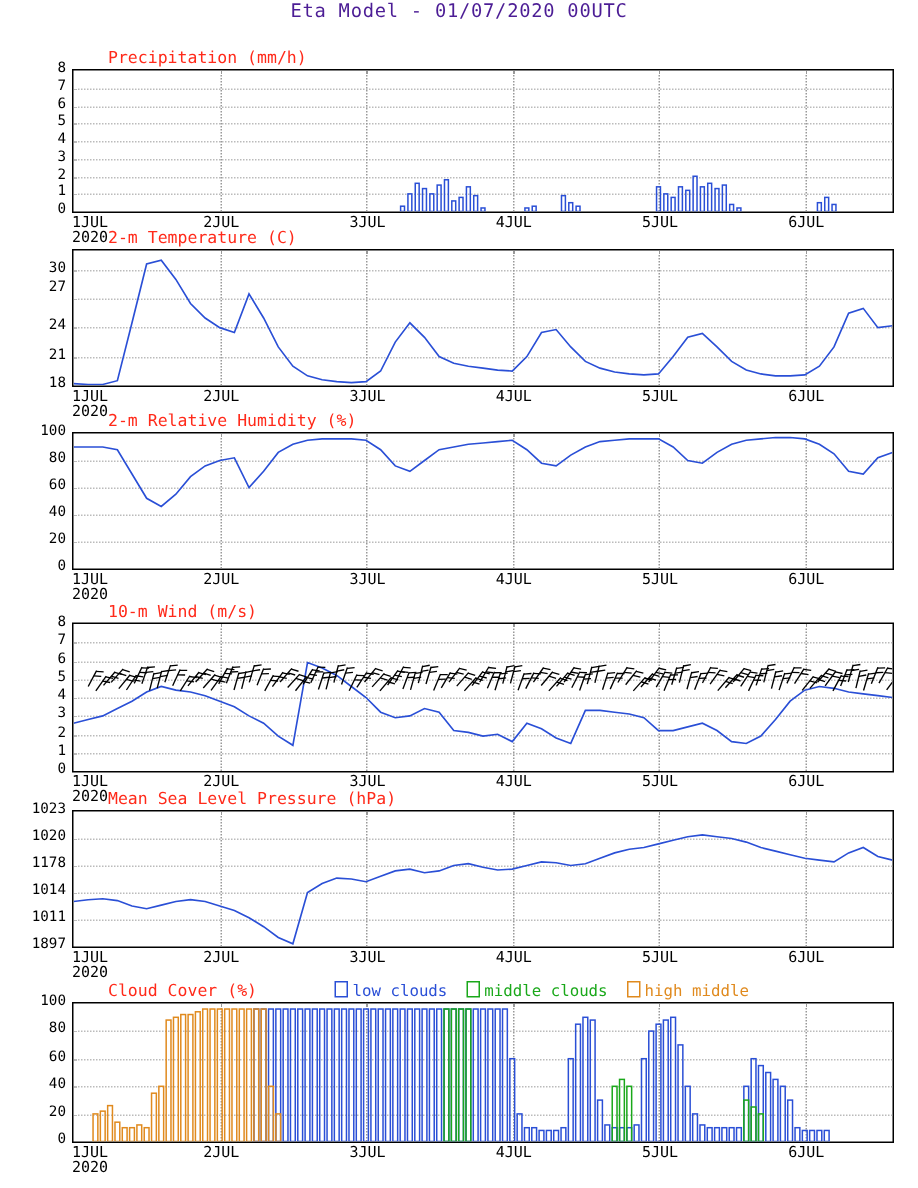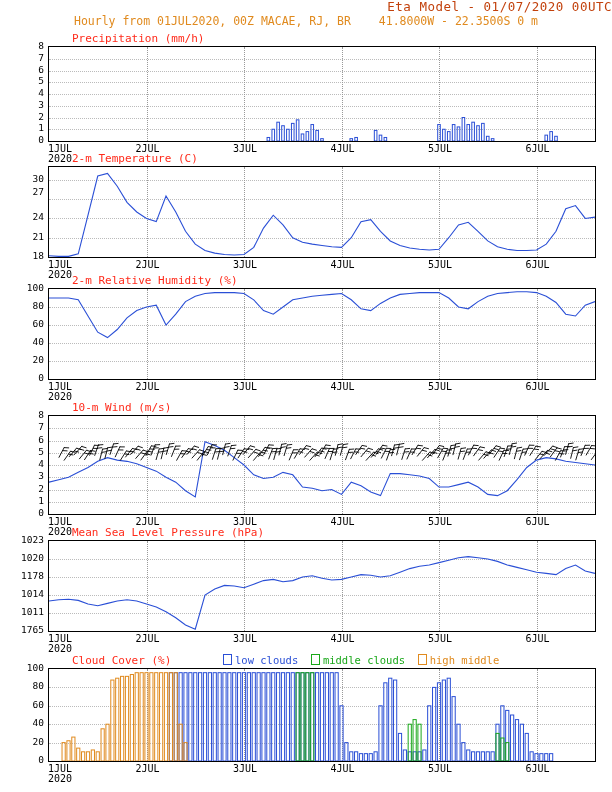--- a/index.html
+++ b/index.html
@@ -1,41 +1,36 @@
 <!DOCTYPE html>
 <html><head>
 <meta charset="utf-8">
 <style>
   html,body{margin:0;padding:0;background:#fff;}
   body{width:612px;height:792px;font-family:"Liberation Sans",sans-serif;position:relative;overflow:hidden;}
   .hdr{position:absolute;left:0;top:0;width:612px;text-align:center;}
-  .hdr .t1{color:#c2410c;font-size:12.5px;letter-spacing:.5px;line-height:14px;font-family:"DejaVu Sans Mono",monospace;text-align:right;}
+  .hdr .t1{color:#4c1d95;font-size:12.5px;letter-spacing:.5px;line-height:14px;font-family:"DejaVu Sans Mono",monospace;}
   .hdr .t2{color:#e08a1e;font-size:11.5px;line-height:14px;font-family:"DejaVu Sans Mono",monospace;}
   .hdr .t2 span.sp{display:inline-block;}
   .panel{position:absolute;left:48px;box-sizing:border-box;border:1px solid #000;background:#fff;}
   .panel .plot{position:absolute;left:0;top:0;right:0;bottom:0;overflow:hidden;}
   .ptitle{position:absolute;font-size:11px;font-family:"DejaVu Sans Mono",monospace;white-space:nowrap;}
   .ytick{position:absolute;font-size:9.5px;font-family:"DejaVu Sans Mono",monospace;color:#000;text-align:right;width:40px;}
   .xtick{position:absolute;font-size:10px;font-family:"DejaVu Sans Mono",monospace;color:#000;white-space:nowrap;}
   .vgrid{position:absolute;top:0;bottom:0;width:0;border-left:1px dotted #999;}
   .hgrid{position:absolute;left:0;right:0;height:0;border-top:1px dotted #bbb;}
   svg{display:block;}
   .legend{position:absolute;font-size:10.5px;font-family:"DejaVu Sans Mono",monospace;white-space:nowrap;}
   .lgbox{display:inline-block;width:7px;height:9px;border:1.2px solid;vertical-align:-1px;margin-right:3px;}
 </style>
 </head>
 <body>
 
 <div class="hdr">
   <div class="t1">Eta Model - 01/07/2020 00UTC</div>
-  <div class="t2">
-    <span>Hourly from 01JUL2020, 00Z   MACAE, RJ, BR</span>
-    <span class="sp" style="width:14px"></span>
-    <span>41.8000W - 22.3500S        0   m</span>
-  </div>
 </div>
 
 <div id="panels">
     <div class="ptitle" style="left: 72px; top: 32px; color: rgb(255, 42, 26);">Precipitation (mm/h)</div>
     <div class="panel" style="top: 46px; width: 548px; height: 96px;">
       <div class="plot">
         <div class="hgrid" style="top: 82.25px;"></div>
         <div class="hgrid" style="top: 70.5px;"></div>
         <div class="hgrid" style="top: 58.75px;"></div>
         <div class="hgrid" style="top: 47px;"></div>
@@ -729,21 +724,21 @@
         <div class="vgrid" style="left: 97.5px;"></div>
         <div class="vgrid" style="left: 195px;"></div>
         <div class="vgrid" style="left: 292.5px;"></div>
         <div class="vgrid" style="left: 390px;"></div>
         <div class="vgrid" style="left: 487.5px;"></div>
         <svg width="546" height="90" style="position: absolute; left: 0px; top: 0px;">
           <path d="M0.00,60.00L9.75,58.80L19.50,58.20L29.25,59.40L39.00,63.00L48.75,64.80L58.50,62.40L68.25,60.00L78.00,58.80L87.75,60.00L97.50,63.00L107.25,66.00L117.00,70.80L126.75,76.80L136.50,84.00L146.25,88.20L156.00,54.00L165.75,48.00L175.50,44.40L185.25,45.00L195.00,46.80L204.75,43.20L214.50,39.60L224.25,38.40L234.00,40.80L243.75,39.60L253.50,36.00L263.25,34.80L273.00,37.20L282.75,39.00L292.50,38.40L302.25,36.00L312.00,33.60L321.75,34.20L331.50,36.00L341.25,34.80L351.00,31.20L360.75,27.60L370.50,25.20L380.25,24.00L390.00,21.60L399.75,19.20L409.50,16.80L419.25,15.60L429.00,16.80L438.75,18.00L448.50,20.40L458.25,24.00L468.00,26.40L477.75,28.80L487.50,31.20L497.25,32.40L507.00,33.60L516.75,27.60L526.50,24.00L536.25,30.00L546.00,32.40" fill="none" stroke="#2a4fd6" stroke-width="1.1"></path>
         </svg>
       </div>
     </div>
-    <div class="ytick" style="left: 4px; top: 624px;">1765</div>
+    <div class="ytick" style="left: 4px; top: 624px;">1897</div>
     <div class="ytick" style="left: 4px; top: 606px;">1011</div>
     <div class="ytick" style="left: 4px; top: 588px;">1014</div>
     <div class="ytick" style="left: 4px; top: 570px;">1178</div>
     <div class="ytick" style="left: 4px; top: 552px;">1020</div>
     <div class="ytick" style="left: 4px; top: 534px;">1023</div>
     <div class="xtick" style="left: 48px; top: 633px;">1JUL</div>
     <div class="xtick" style="left: 135.5px; top: 633px;">2JUL</div>
     <div class="xtick" style="left: 233px; top: 633px;">3JUL</div>
     <div class="xtick" style="left: 330.5px; top: 633px;">4JUL</div>
     <div class="xtick" style="left: 428px; top: 633px;">5JUL</div>

